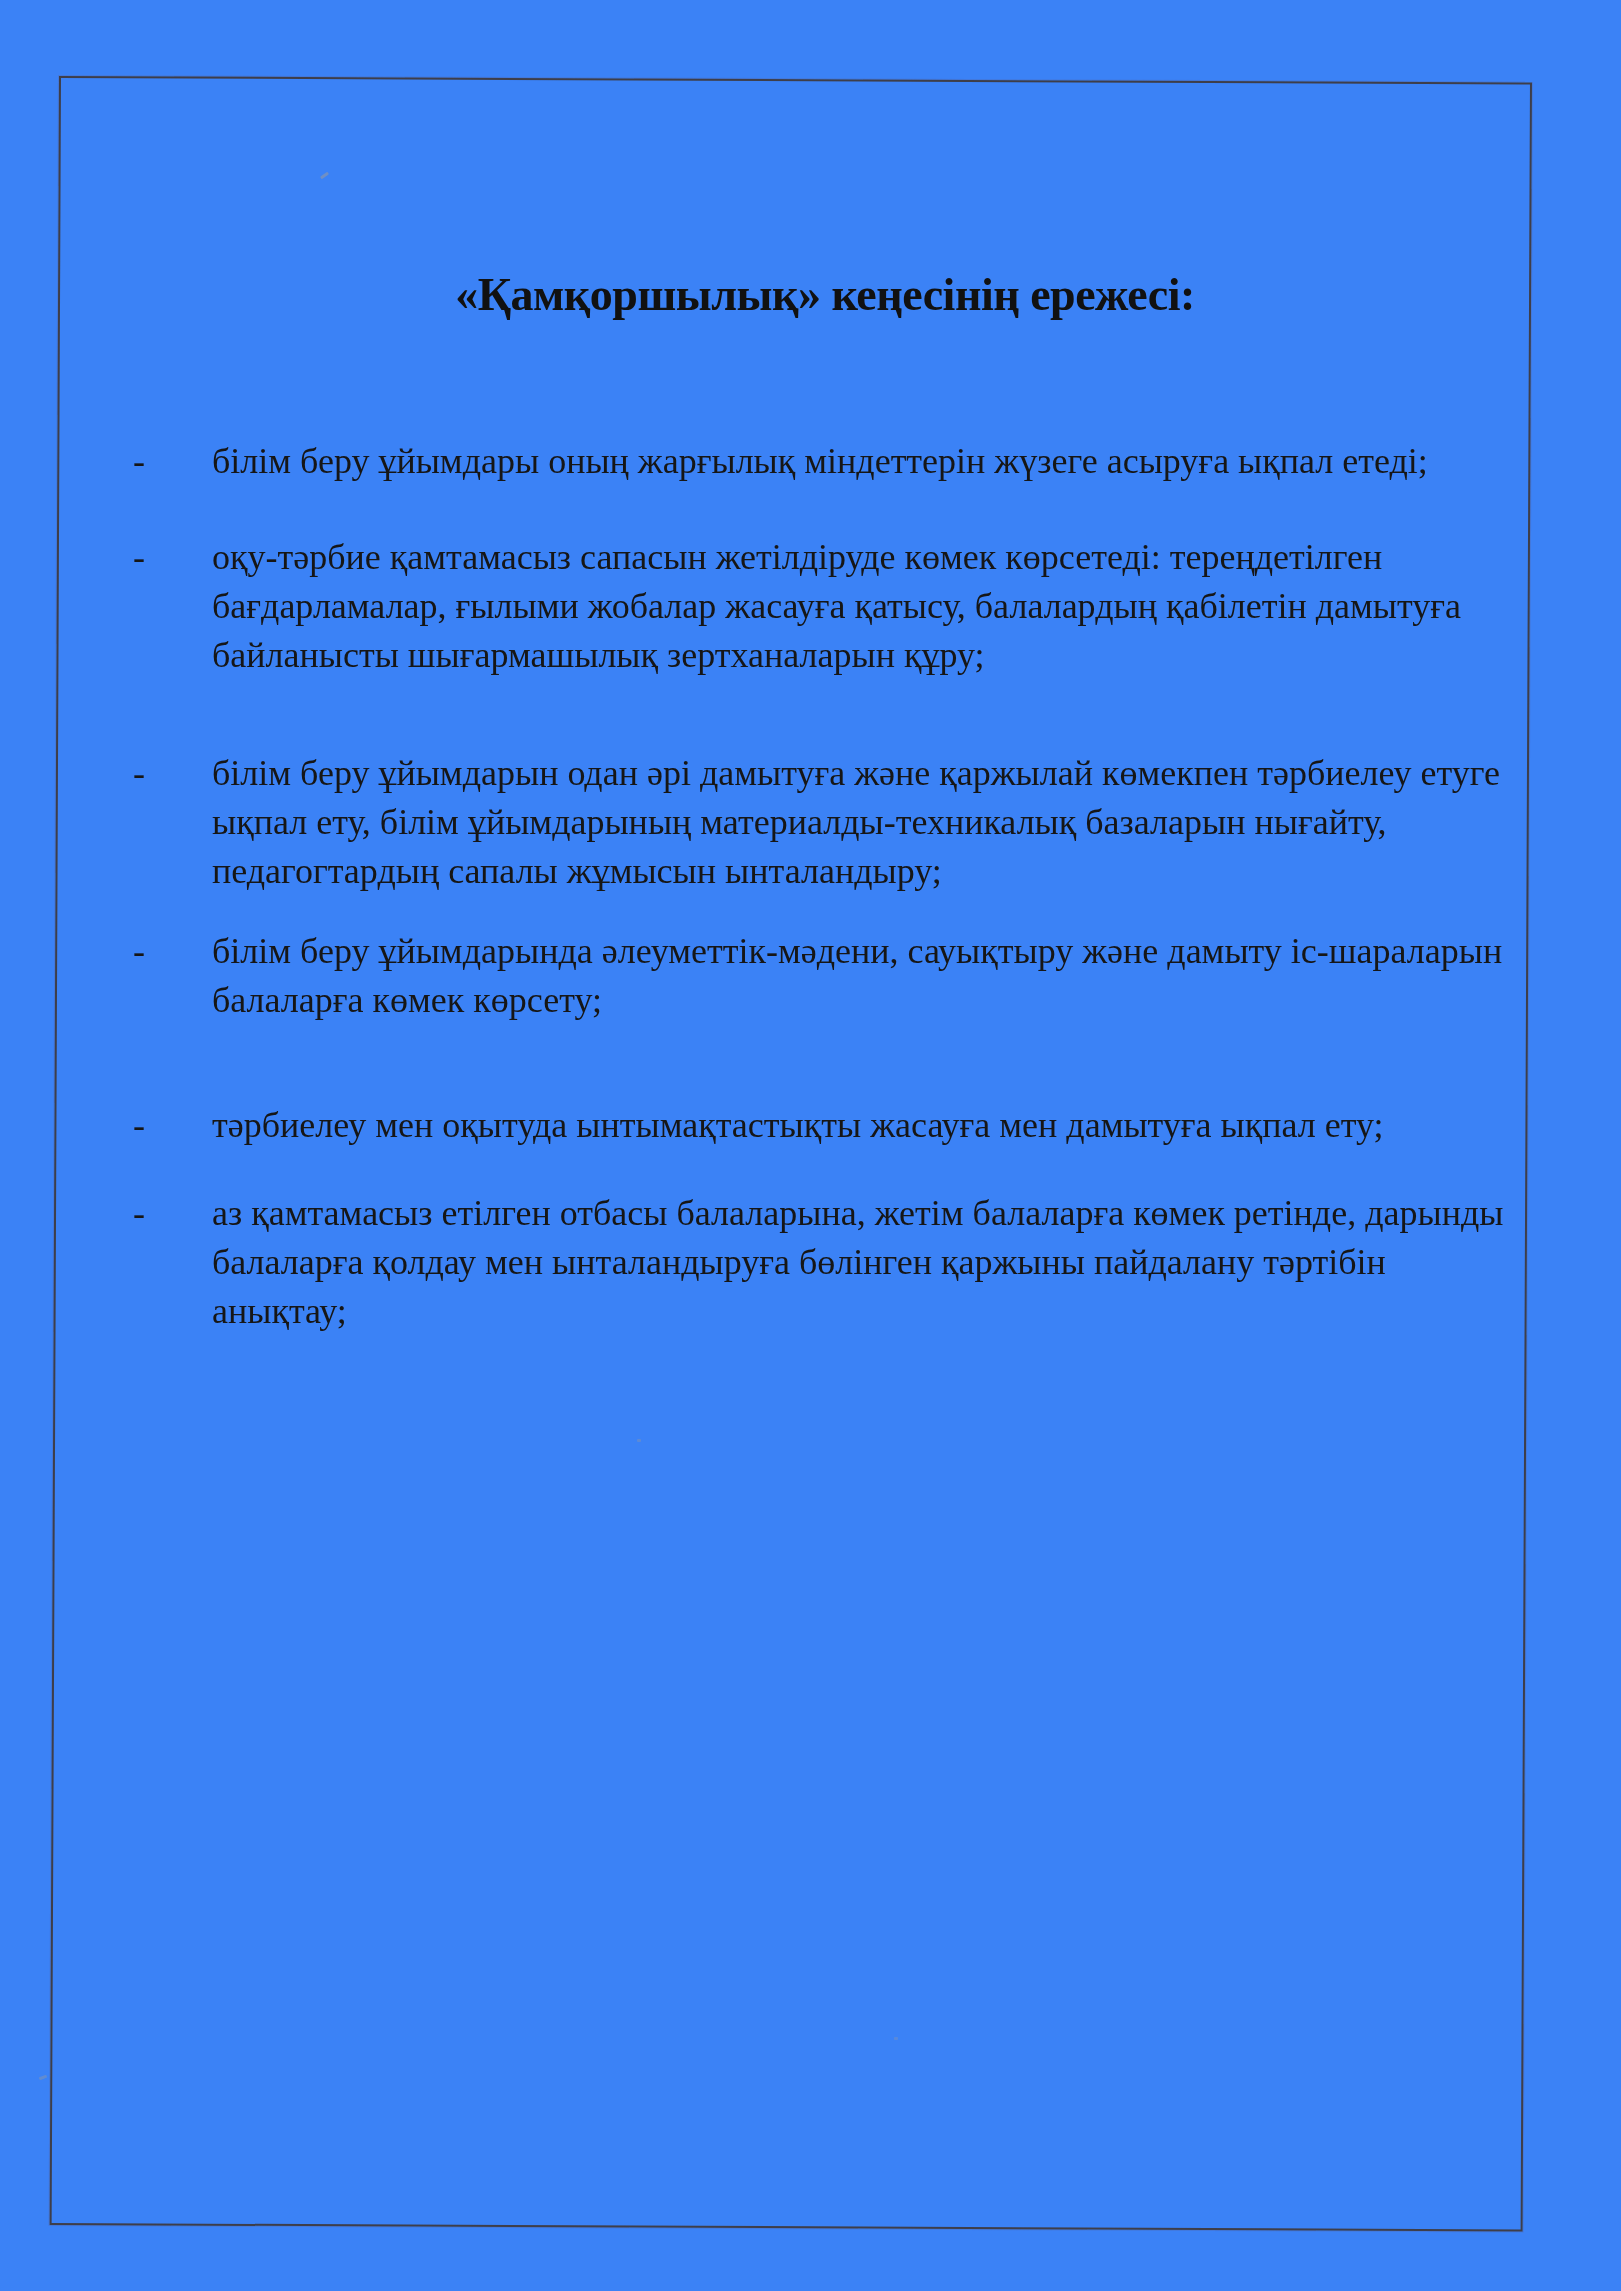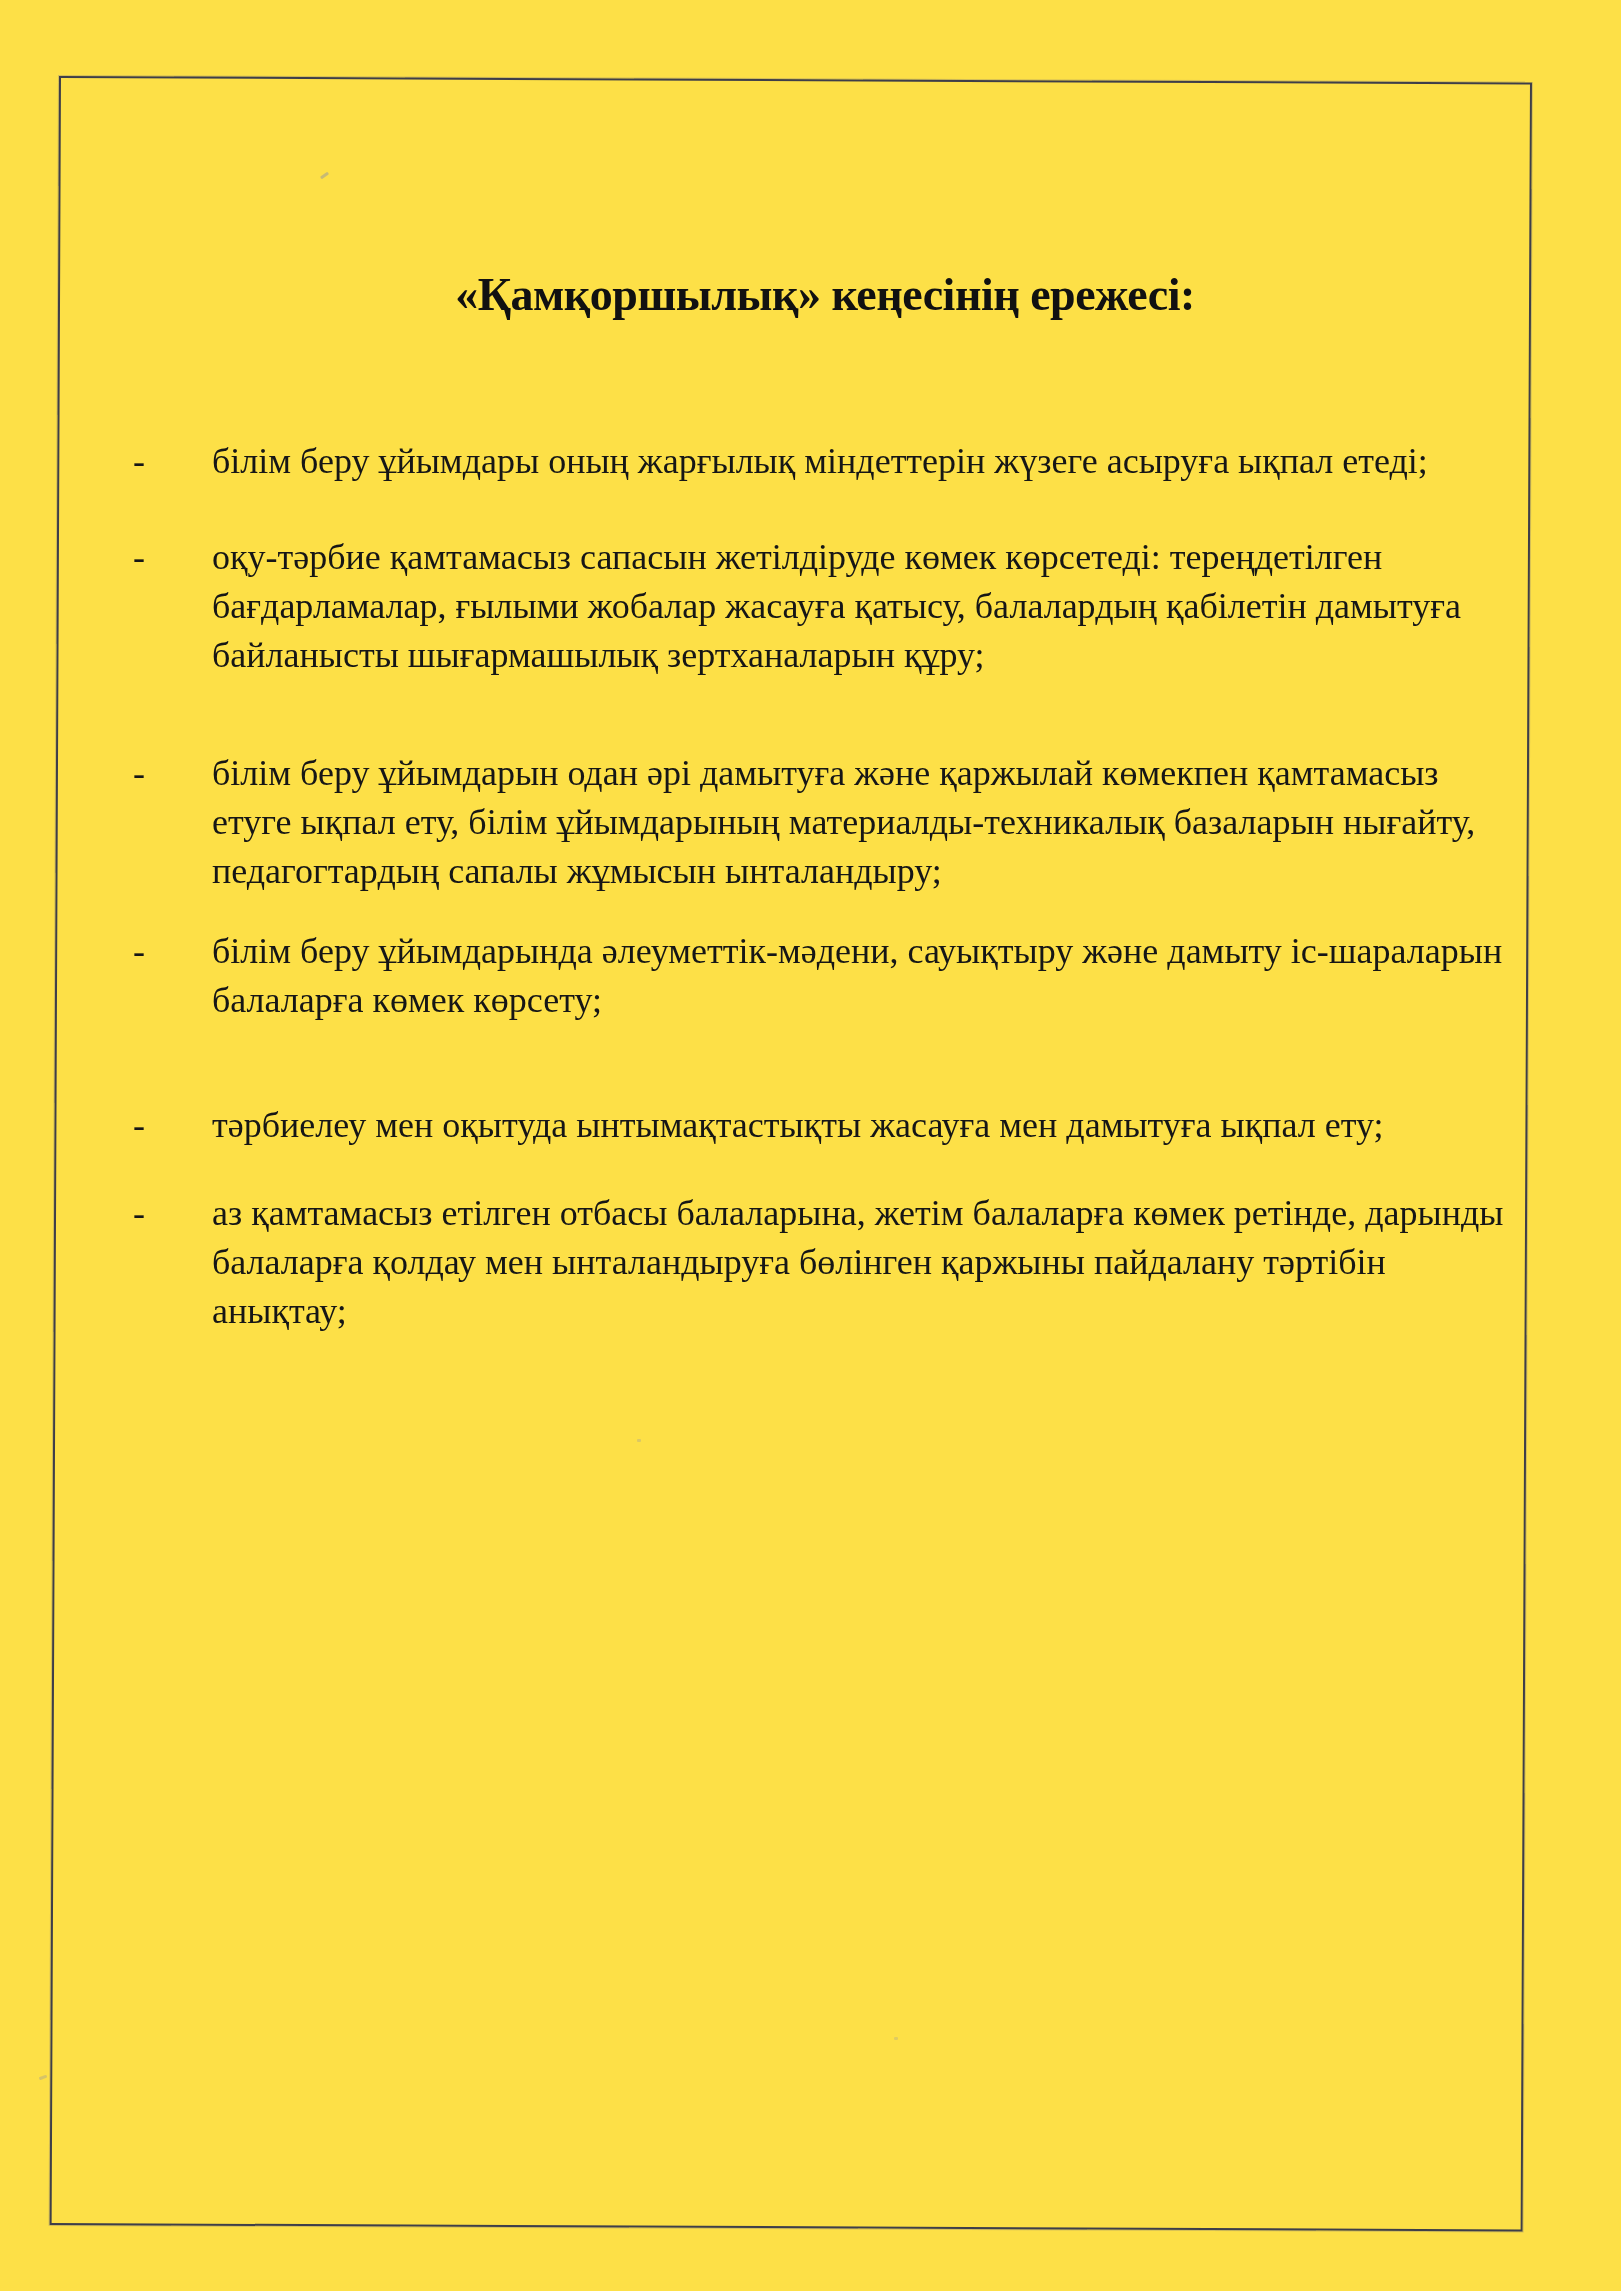--- a/index.html
+++ b/index.html
@@ -4,21 +4,21 @@
 <style>
   html, body {
     margin: 0;
     padding: 0;
     background: #ffffff;
   }
   .page {
     position: relative;
     width: 1621px;
     height: 2292px;
-    background: #fde047;
+    background: #3b82f6;
     overflow: hidden;
     font-family: "Liberation Serif", "DejaVu Serif", serif;
     color: #161616;
   }
   .frame {
     position: absolute;
     left: 59px;
     top: 76px;
     width: 1473px;
     height: 2149px;
@@ -102,21 +102,21 @@
         <span class="text">білім беру ұйымдары оның жарғылық міндеттерін жүзеге асыруға ықпал етеді;</span>
       </div>
 
       <div class="bullet-row">
         <span class="dash">-</span>
         <span class="text">оқу-тәрбие қамтамасыз сапасын жетілдіруде көмек көрсетеді: тереңдетілген бағдарламалар, ғылыми жобалар жасауға қатысу, балалардың қабілетін дамытуға байланысты шығармашылық зертханаларын құру;</span>
       </div>
 
       <div class="bullet-row">
         <span class="dash">-</span>
-        <span class="text">білім беру ұйымдарын одан әрі дамытуға және қаржылай көмекпен қамтамасыз етуге ықпал ету, білім ұйымдарының материалды-техникалық базаларын нығайту, педагогтардың сапалы жұмысын ынталандыру;</span>
+        <span class="text">білім беру ұйымдарын одан әрі дамытуға және қаржылай көмекпен тәрбиелеу етуге ықпал ету, білім ұйымдарының материалды-техникалық базаларын нығайту, педагогтардың сапалы жұмысын ынталандыру;</span>
       </div>
 
       <div class="bullet-row">
         <span class="dash">-</span>
         <span class="text">білім беру ұйымдарында әлеуметтік-мәдени, сауықтыру және дамыту іс-шараларын балаларға көмек көрсету;</span>
       </div>
 
       <div class="bullet-row">
         <span class="dash">-</span>
         <span class="text">тәрбиелеу мен оқытуда ынтымақтастықты жасауға мен дамытуға ықпал ету;</span>

